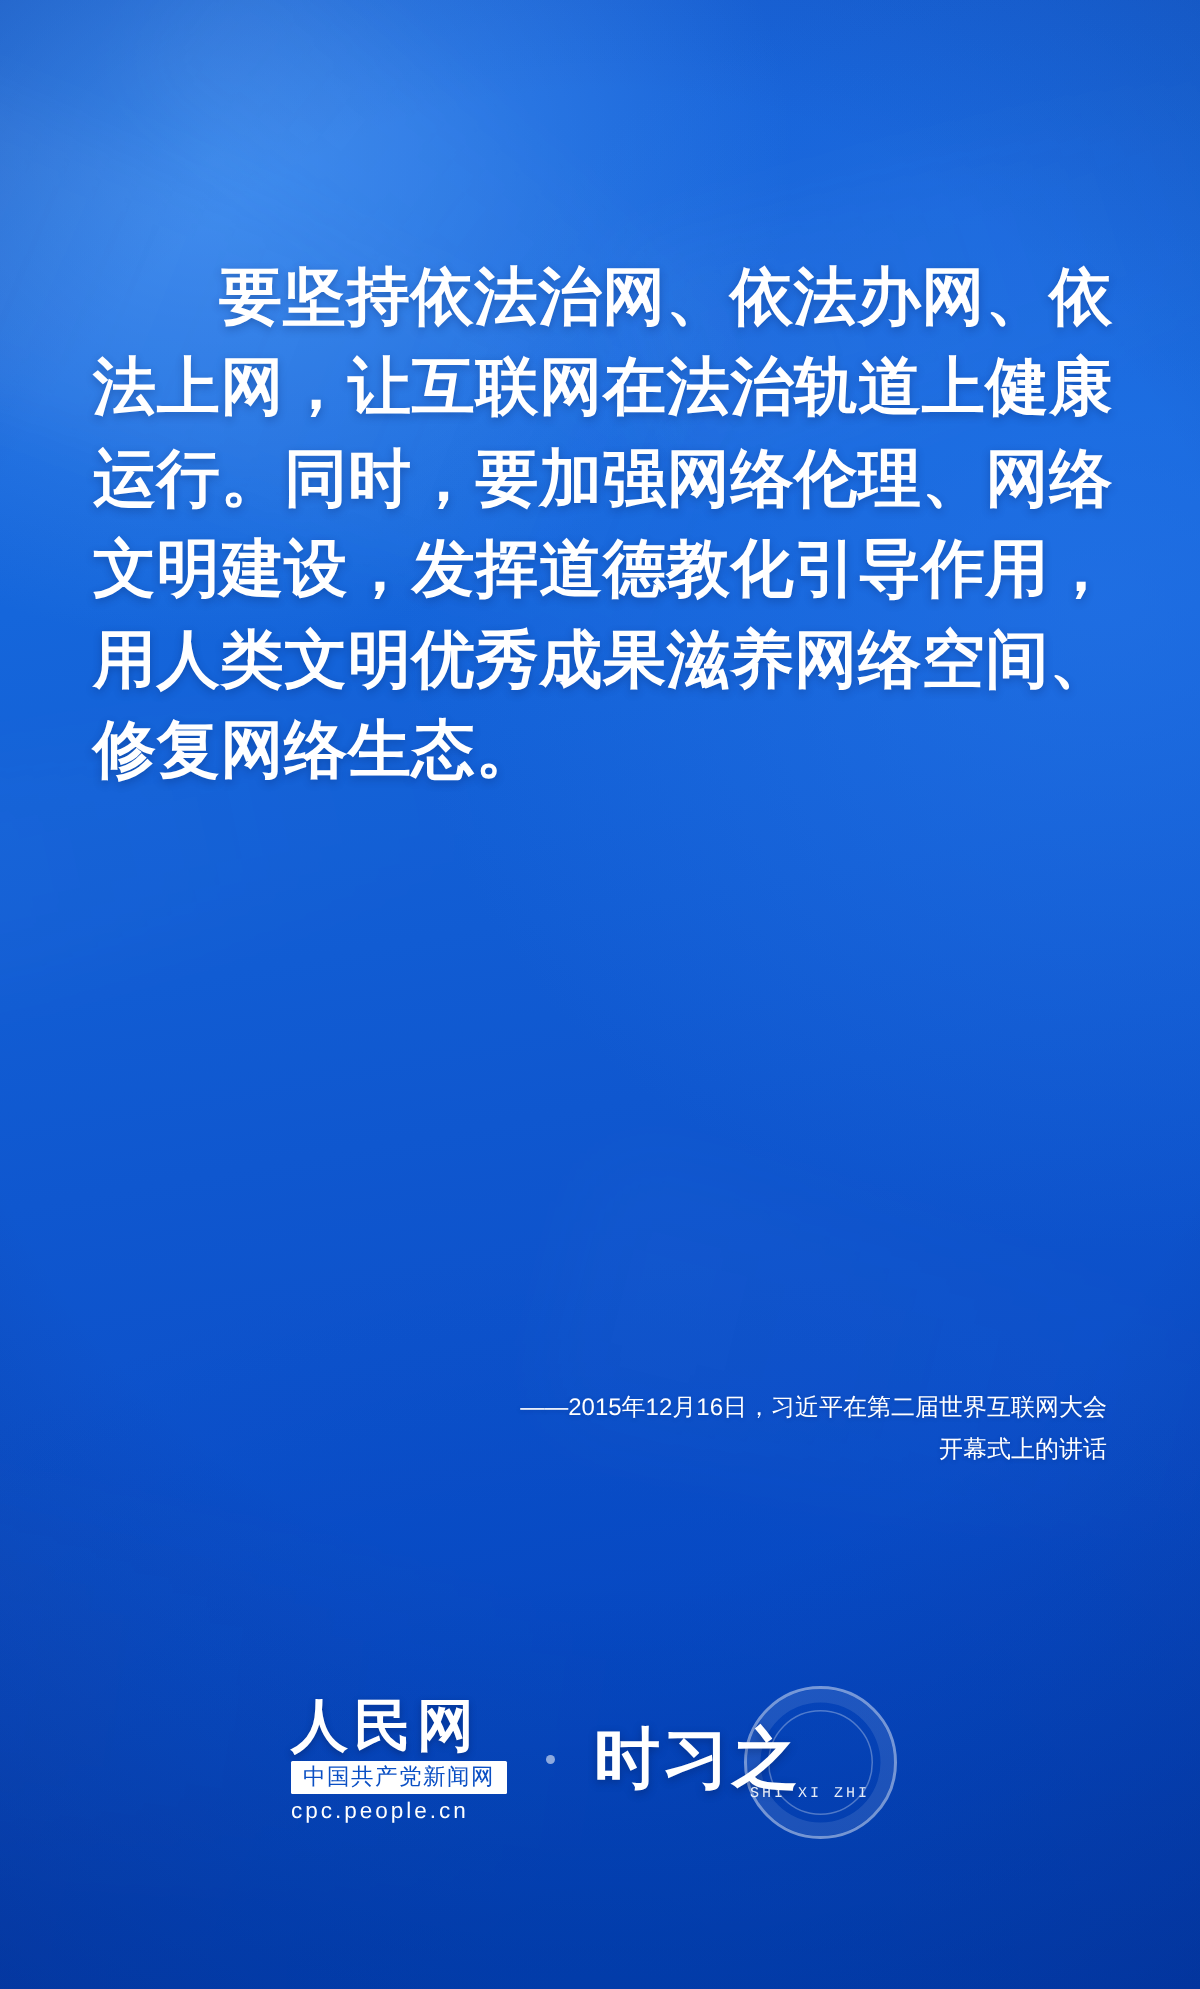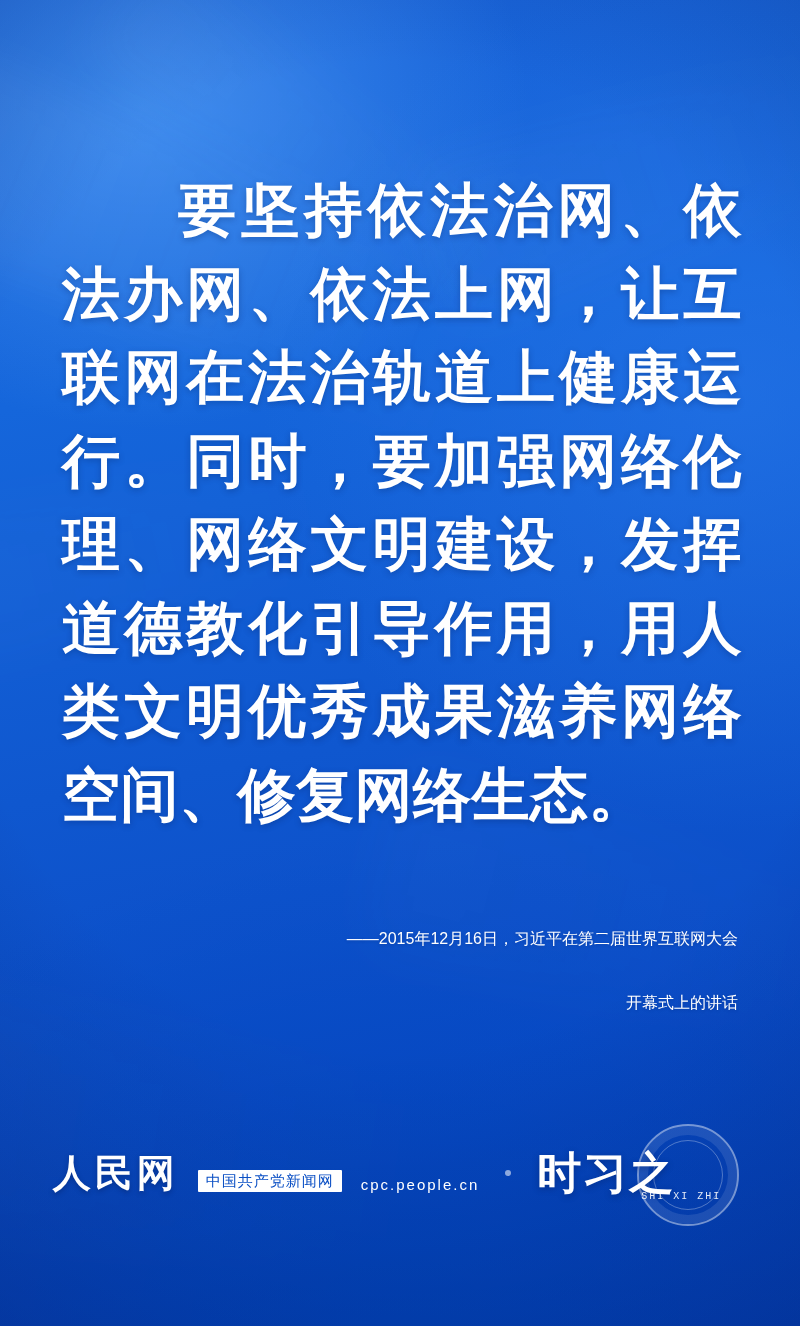--- a/index.html
+++ b/index.html
@@ -40,21 +40,21 @@
   }
 
   .quote-block {
     position: absolute;
     left: 62px;
     right: 58px;
     top: 168px;
   }
   .quote-text {
     color: #ffffff;
-    font-size: 58px;
+    font-size: 42px;
     line-height: 1.44;
     font-weight: 700;
     letter-spacing: 0.5px;
     text-indent: 2em;
     text-shadow: 0 2px 6px rgba(0,30,90,0.30);
     margin: 0;
     text-align: justify;
   }
 
   .attribution {
@@ -63,38 +63,38 @@
     right: 62px;
     top: 925px;
     text-align: right;
     color: #ffffff;
     font-size: 16px;
     line-height: 1.75;
     font-weight: 400;
     text-shadow: 0 1px 3px rgba(0,30,90,0.25);
   }
   .attribution .line1 { display: block; }
-  .attribution .line2 { display: block; margin-top: 36px; }
+  .attribution .line2 { display: block; }
 
   
   .footer {
     position: absolute;
     left: 0;
     right: 0;
     top: 1118px;
     display: flex;
     justify-content: center;
     align-items: center;
     gap: 26px;
   }
   .people-logo {
     display: flex;
-    flex-direction: row;
-    align-items: flex-end;
-    gap: 19px;
+    flex-direction: column;
+    align-items: flex-start;
+    gap: 4px;
   }
   .people-logo .cn-name {
     color: #ffffff;
     font-size: 38px;
     font-weight: 700;
     letter-spacing: 4px;
     line-height: 1;
     text-shadow: 0 2px 5px rgba(0,20,70,0.35);
   }
   .people-logo .sub-bar {

